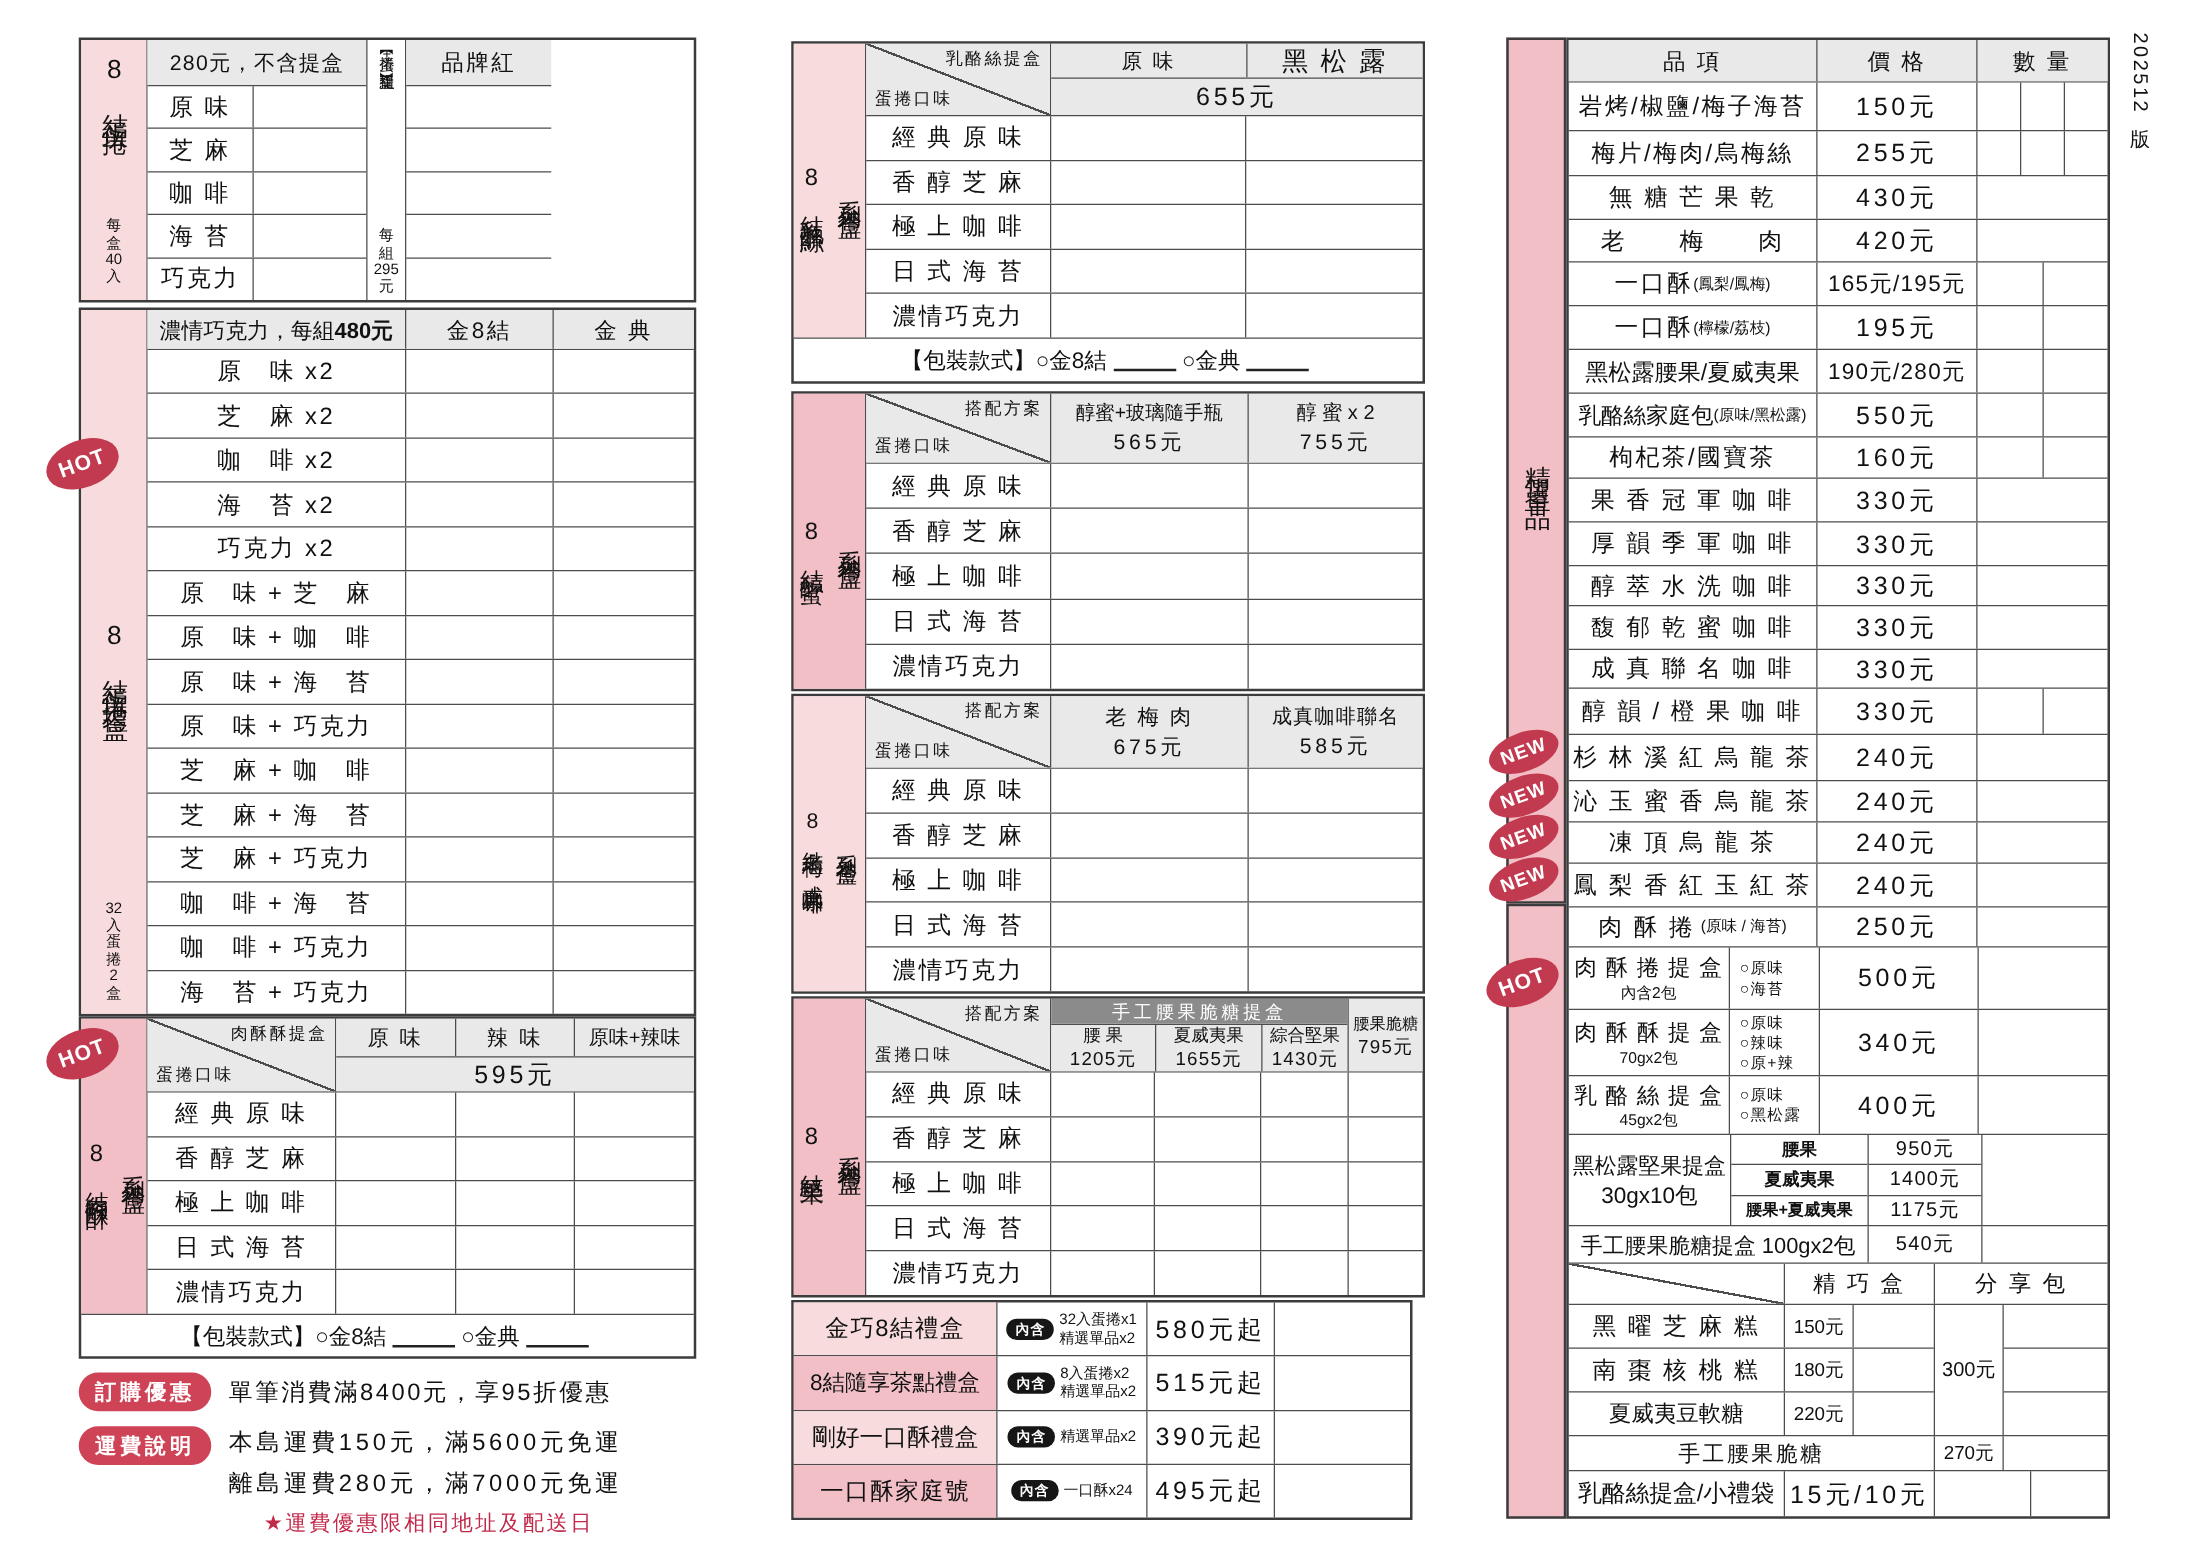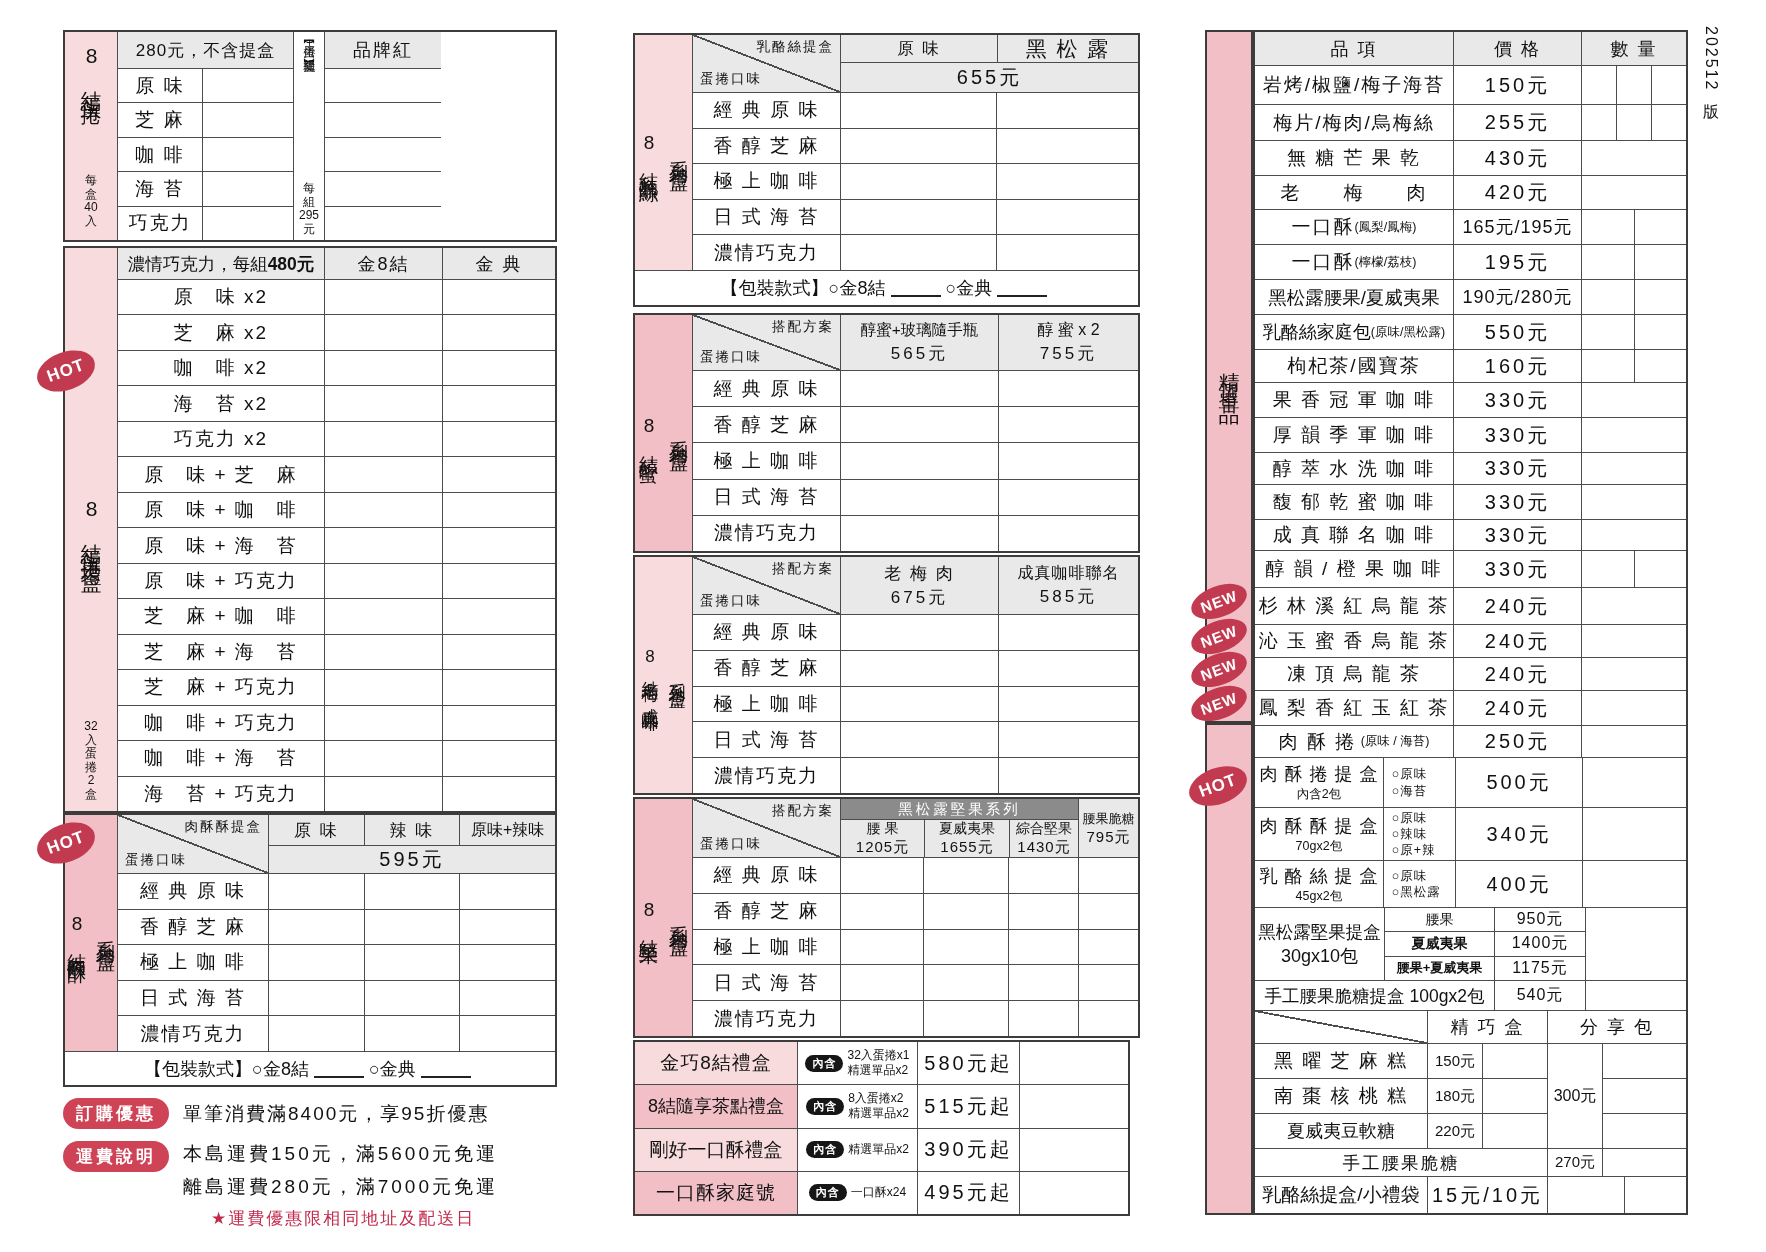--- a/index.html
+++ b/index.html
@@ -164,26 +164,26 @@
           <div class="c lbl" style="width:206px">芝　麻 + 海　苔</div>
           <div class="c bl" style="width:118px"></div>
           <div class="c bl" style="flex:1"></div>
         </div>
       <div class="row bt" style="flex:1">
           <div class="c lbl" style="width:206px">芝　麻 + 巧克力</div>
           <div class="c bl" style="width:118px"></div>
           <div class="c bl" style="flex:1"></div>
         </div>
       <div class="row bt" style="flex:1">
+          <div class="c lbl" style="width:206px">咖　啡 + 海　苔</div>
+          <div class="c bl" style="width:118px"></div>
+          <div class="c bl" style="flex:1"></div>
+        </div>
+      <div class="row bt" style="flex:1">
           <div class="c lbl" style="width:206px">咖　啡 + 巧克力</div>
-          <div class="c bl" style="width:118px"></div>
-          <div class="c bl" style="flex:1"></div>
-        </div>
-      <div class="row bt" style="flex:1">
-          <div class="c lbl" style="width:206px">咖　啡 + 海　苔</div>
           <div class="c bl" style="width:118px"></div>
           <div class="c bl" style="flex:1"></div>
         </div>
       <div class="row bt" style="flex:1">
           <div class="c lbl" style="width:206px">海　苔 + 巧克力</div>
           <div class="c bl" style="width:118px"></div>
           <div class="c bl" style="flex:1"></div>
         </div>
     </div>
   </div>
@@ -422,21 +422,21 @@
       <span class="vt" style="font-size:19px;letter-spacing:4px">8結堅果</span>
       <span class="vt" style="font-size:19px;letter-spacing:4px">系列禮盒</span>
     </div>
     <div class="col bl" style="flex:1">
       <div class="row" style="height:58px">
         <div class="c gray diag" style="width:147px">
           <span class="dt">搭配方案</span>
           <span class="db">蛋捲口味</span>
         </div>
         <div class="col bl" style="width:238px">
-          <div class="c dark" style="height:23px;font-size:14.5px;letter-spacing:3px">黑松露堅果系列</div>
+          <div class="c dark" style="height:23px;font-size:14.5px;letter-spacing:3px">手工腰果脆糖提盒</div>
           <div class="row bt" style="flex:1">
             <div class="c col gray" style="width:83px">
                 <span style="font-size:14px">腰 果</span>
                 <span style="font-size:15px;letter-spacing:1px">1205元</span>
               </div>
             <div class="c col gray bl" style="width:85px">
                 <span style="font-size:14px">夏威夷果</span>
                 <span style="font-size:15px;letter-spacing:1px">1655元</span>
               </div>
             <div class="c col gray bl" style="flex:1">
@@ -715,21 +715,21 @@
         </div>
       <div class="c bl price" style="width:128px">400元</div>
       <div class="c bl" style="width:105px"></div>
     </div>
     <div class="row bt" style="height:73px">
       <div class="c col" style="width:129px">
           <span style="font-size:17.5px">黑松露堅果提盒</span>
           <span style="font-size:18px">30gx10包</span>
         </div>
       <div class="col bl" style="width:110px">
-        <div class="c" style="flex:1;font-size:14px;font-weight:normal">腰果</div>
+        <div class="c" style="flex:1;font-size:14px;font-weight:bold">腰果</div>
         <div class="c bt" style="flex:1;font-size:14px;font-weight:bold">夏威夷果</div>
         <div class="c bt" style="flex:1;font-size:13px;font-weight:bold">腰果+夏威夷果</div>
       </div>
       <div class="col bl" style="width:91px">
         <div class="c" style="flex:1;font-size:16px;letter-spacing:1px">950元</div>
         <div class="c bt" style="flex:1;font-size:16px;letter-spacing:1px">1400元</div>
         <div class="c bt" style="flex:1;font-size:16px;letter-spacing:1px">1175元</div>
       </div>
       <div class="c bl" style="flex:1"></div>
     </div>

